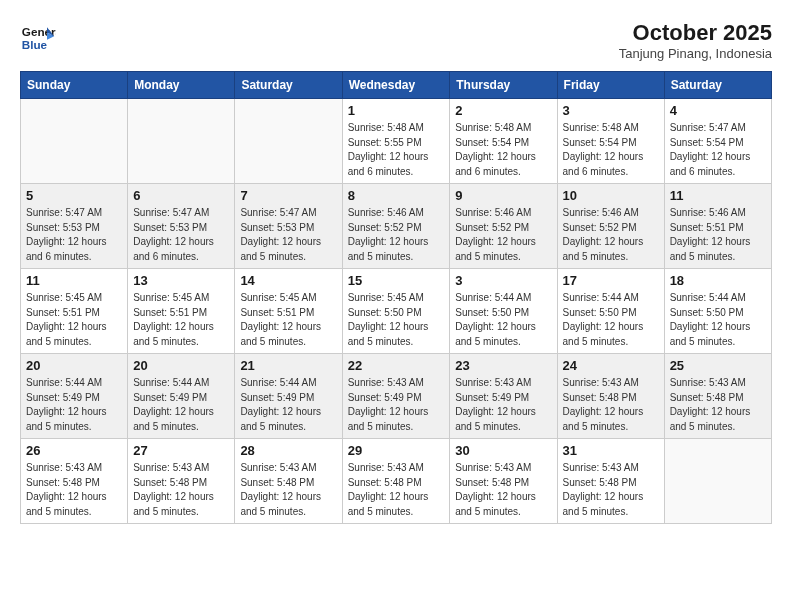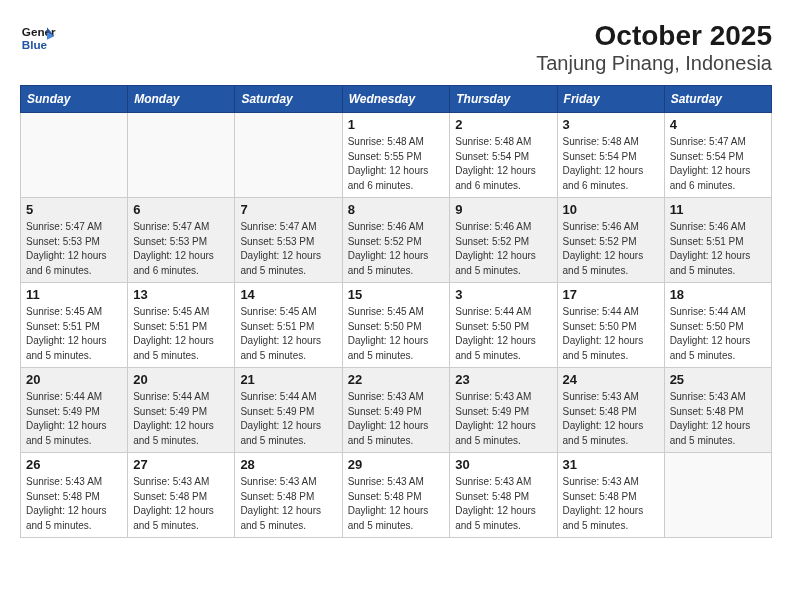--- a/index.html
+++ b/index.html
@@ -22,42 +22,41 @@
       gap: 4px;
     }
     .logo-icon {
       width: 36px;
       height: 36px;
     }
     .title-block {
       text-align: right;
     }
     .month-title {
-      font-size: 28px;
+      font-size: 22px;
       font-weight: bold;
       color: #1a1a1a;
     }
     .location-title {
-      font-size: 20px;
+      font-size: 13px;
       color: #444;
     }
     .calendar {
       width: 100%;
       border-collapse: collapse;
       font-size: 11px;
     }
     .calendar th {
       background: #2255a4;
       color: #fff;
       text-align: left;
       padding: 6px 6px;
       font-size: 12px;
       font-weight: bold;
       border: 1px solid #1a4080;
-      font-style: italic;
     }
     .calendar td {
       border: 1px solid #ccc;
       vertical-align: top;
       padding: 4px 5px;
       width: 108px;
       min-height: 80px;
       background: #fff;
     }
     .calendar td.empty {

